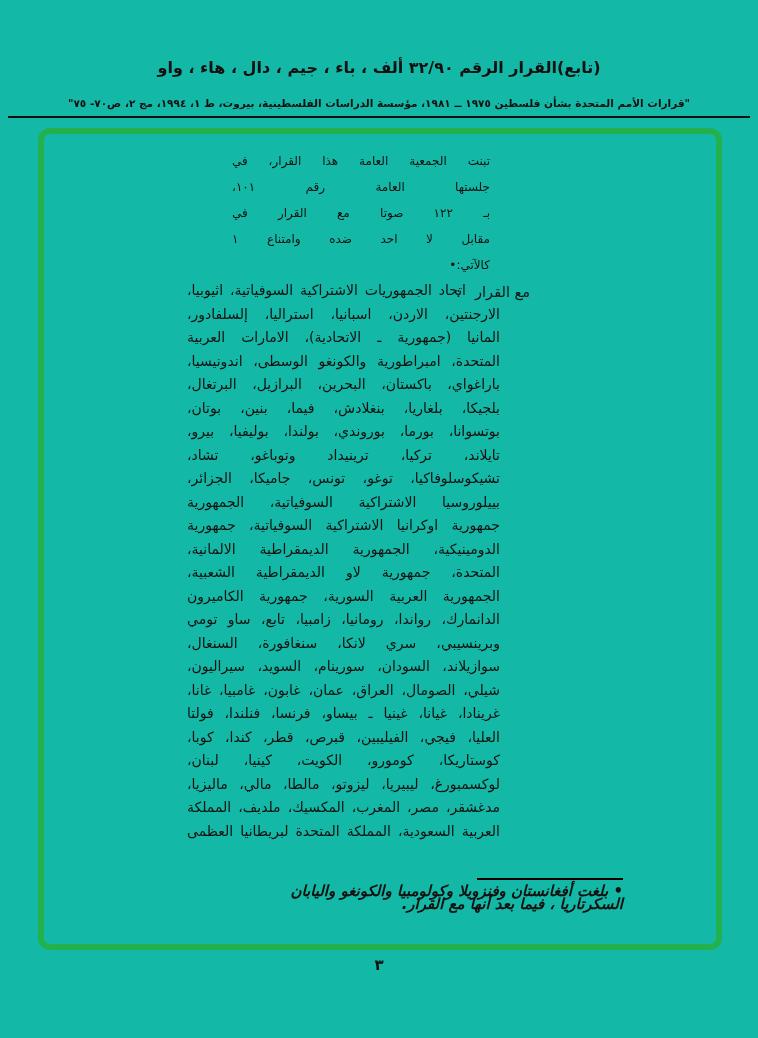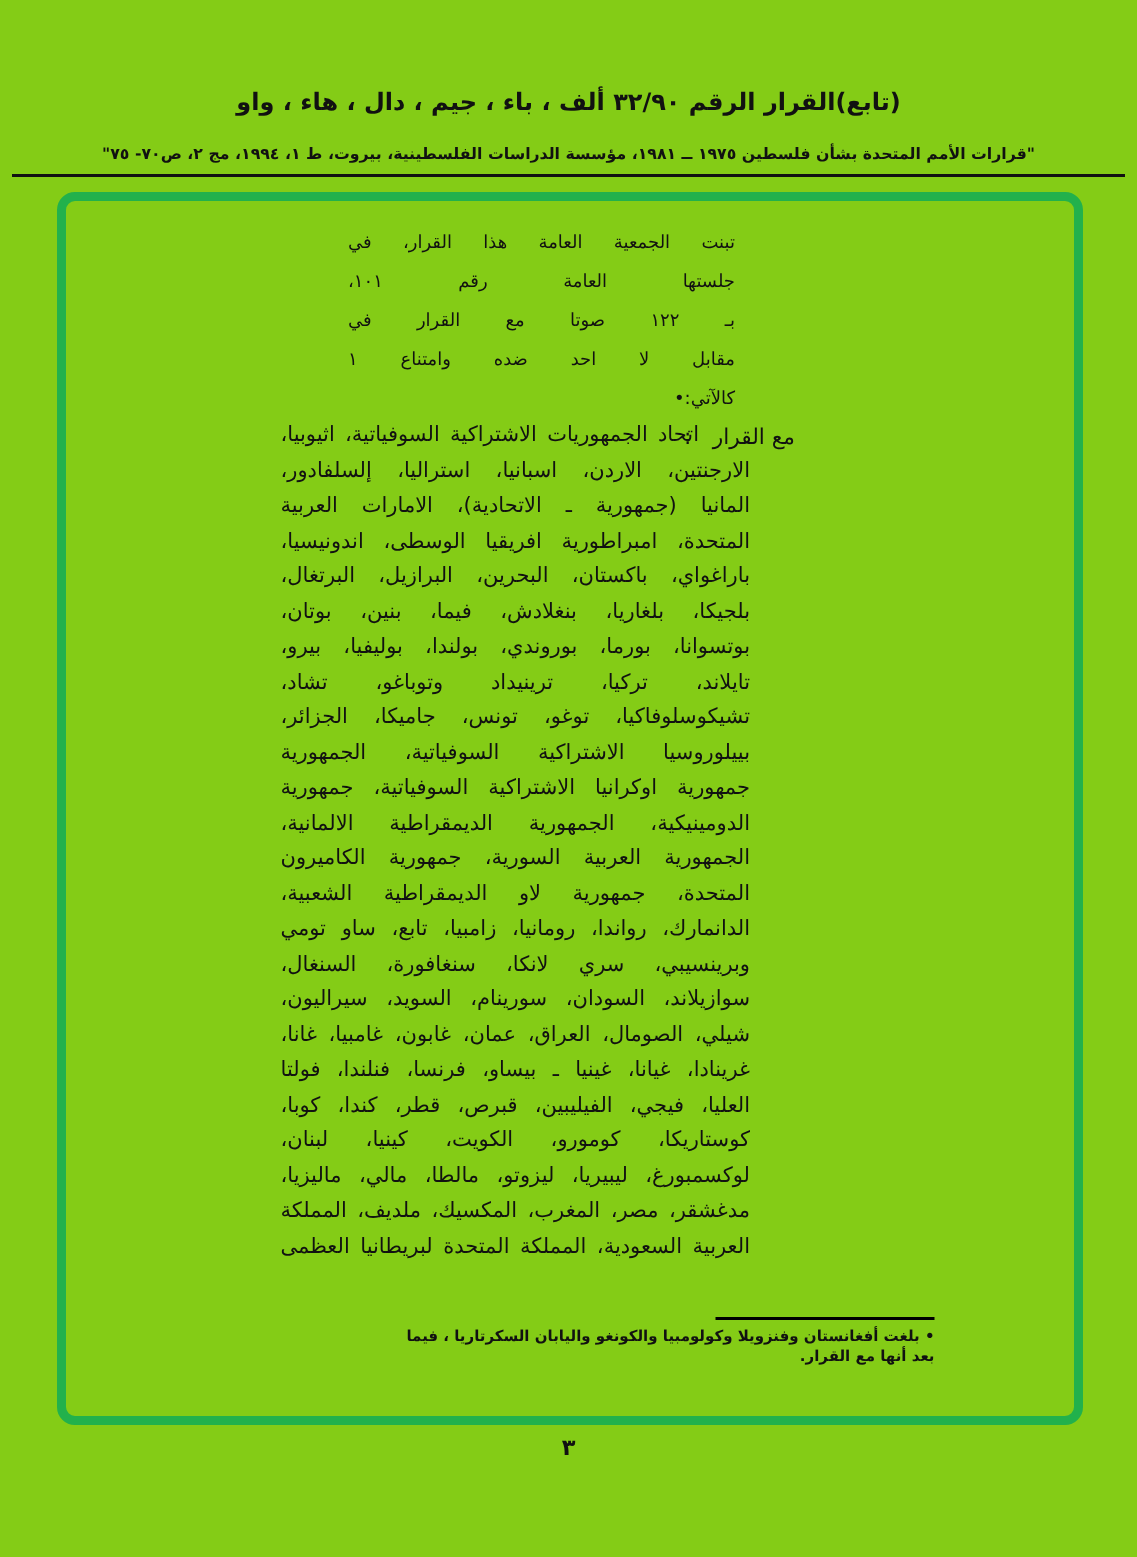--- a/index.html
+++ b/index.html
@@ -1,20 +1,20 @@
 <!DOCTYPE html>
 <html lang="ar"><head>
 <meta charset="utf-8">
 <style>
   html,body { margin:0; padding:0; background:#e8e8e8; }
   .page {
     position:relative;
     width:758px; height:1038px;
     margin:0 auto;
-    background:#84cc16;
+    background:#14b8a6;
     font-family:"DejaVu Sans", sans-serif;
     color:#111;
     overflow:hidden;
   }
   
   .header-title {
     position:absolute; top:58px; left:0; right:0;
     direction:rtl; text-align:center;
     font-weight:bold; font-size:16px; letter-spacing:.2px;
   }
@@ -55,21 +55,21 @@
   .vote-lines .line { text-align:justify; text-align-last:justify;margin-left:27px; }
   .vote-lines .line:first-child { padding-right:34px; }
   
   .fn-rule {
     position:absolute; top:878px; right:135px; width:146px; height:2px;
     background:#000;
   }
   .footnote {
     position:absolute; top:885px; right:135px; width:354px;
     direction:rtl; text-align:right;
-    font-size:10px; font-weight:bold; line-height:13px;
+    font-size:15px; font-weight:bold; line-height:13px;font-style:italic;
   }
   
   .page-number {
     position:absolute; top:956px; left:0; right:0;
     text-align:center; font-weight:bold; font-size:15px;
   }
 </style>
 </head>
 <body>
 
@@ -93,31 +93,31 @@
 
   <div class="vote-label">
     <span>مع القرار</span>
     <span>:</span>
   </div>
 
   <div class="vote-lines">
       <div class="line">اتحاد الجمهوريات الاشتراكية السوفياتية، اثيوبيا،</div>
       <div class="line">الارجنتين، الاردن، اسبانيا، استراليا، إلسلفادور،</div>
       <div class="line">المانيا (جمهورية ـ الاتحادية)، الامارات العربية</div>
-      <div class="line">المتحدة، امبراطورية افريقيا الوسطى، اندونيسيا،</div>
+      <div class="line">المتحدة، امبراطورية والكونغو الوسطى، اندونيسيا،</div>
       <div class="line">باراغواي، باكستان، البحرين، البرازيل، البرتغال،</div>
       <div class="line">بلجيكا، بلغاريا، بنغلادش، فيما، بنين، بوتان،</div>
       <div class="line">بوتسوانا، بورما، بوروندي، بولندا، بوليفيا، بيرو،</div>
       <div class="line">تايلاند، تركيا، ترينيداد وتوباغو، تشاد،</div>
       <div class="line">تشيكوسلوفاكيا، توغو، تونس، جاميكا، الجزائر،</div>
       <div class="line">بييلوروسيا الاشتراكية السوفياتية، الجمهورية</div>
       <div class="line">جمهورية اوكرانيا الاشتراكية السوفياتية، جمهورية</div>
       <div class="line">الدومينيكية، الجمهورية الديمقراطية الالمانية،</div>
+      <div class="line">المتحدة، جمهورية لاو الديمقراطية الشعبية،</div>
       <div class="line">الجمهورية العربية السورية، جمهورية الكاميرون</div>
-      <div class="line">المتحدة، جمهورية لاو الديمقراطية الشعبية،</div>
       <div class="line">الدانمارك، رواندا، رومانيا، زامبيا، تابع، ساو تومي</div>
       <div class="line">وبرينسيبي، سري لانكا، سنغافورة، السنغال،</div>
       <div class="line">سوازيلاند، السودان، سورينام، السويد، سيراليون،</div>
       <div class="line">شيلي، الصومال، العراق، عمان، غابون، غامبيا، غانا،</div>
       <div class="line">غرينادا، غيانا، غينيا ـ بيساو، فرنسا، فنلندا، فولتا</div>
       <div class="line">العليا، فيجي، الفيليبين، قبرص، قطر، كندا، كوبا،</div>
       <div class="line">كوستاريكا، كومورو، الكويت، كينيا، لبنان،</div>
       <div class="line">لوكسمبورغ، ليبيريا، ليزوتو، مالطا، مالي، ماليزيا،</div>
       <div class="line">مدغشقر، مصر، المغرب، المكسيك، ملديف، المملكة</div>
       <div class="line last">العربية السعودية، المملكة المتحدة لبريطانيا العظمى</div>

